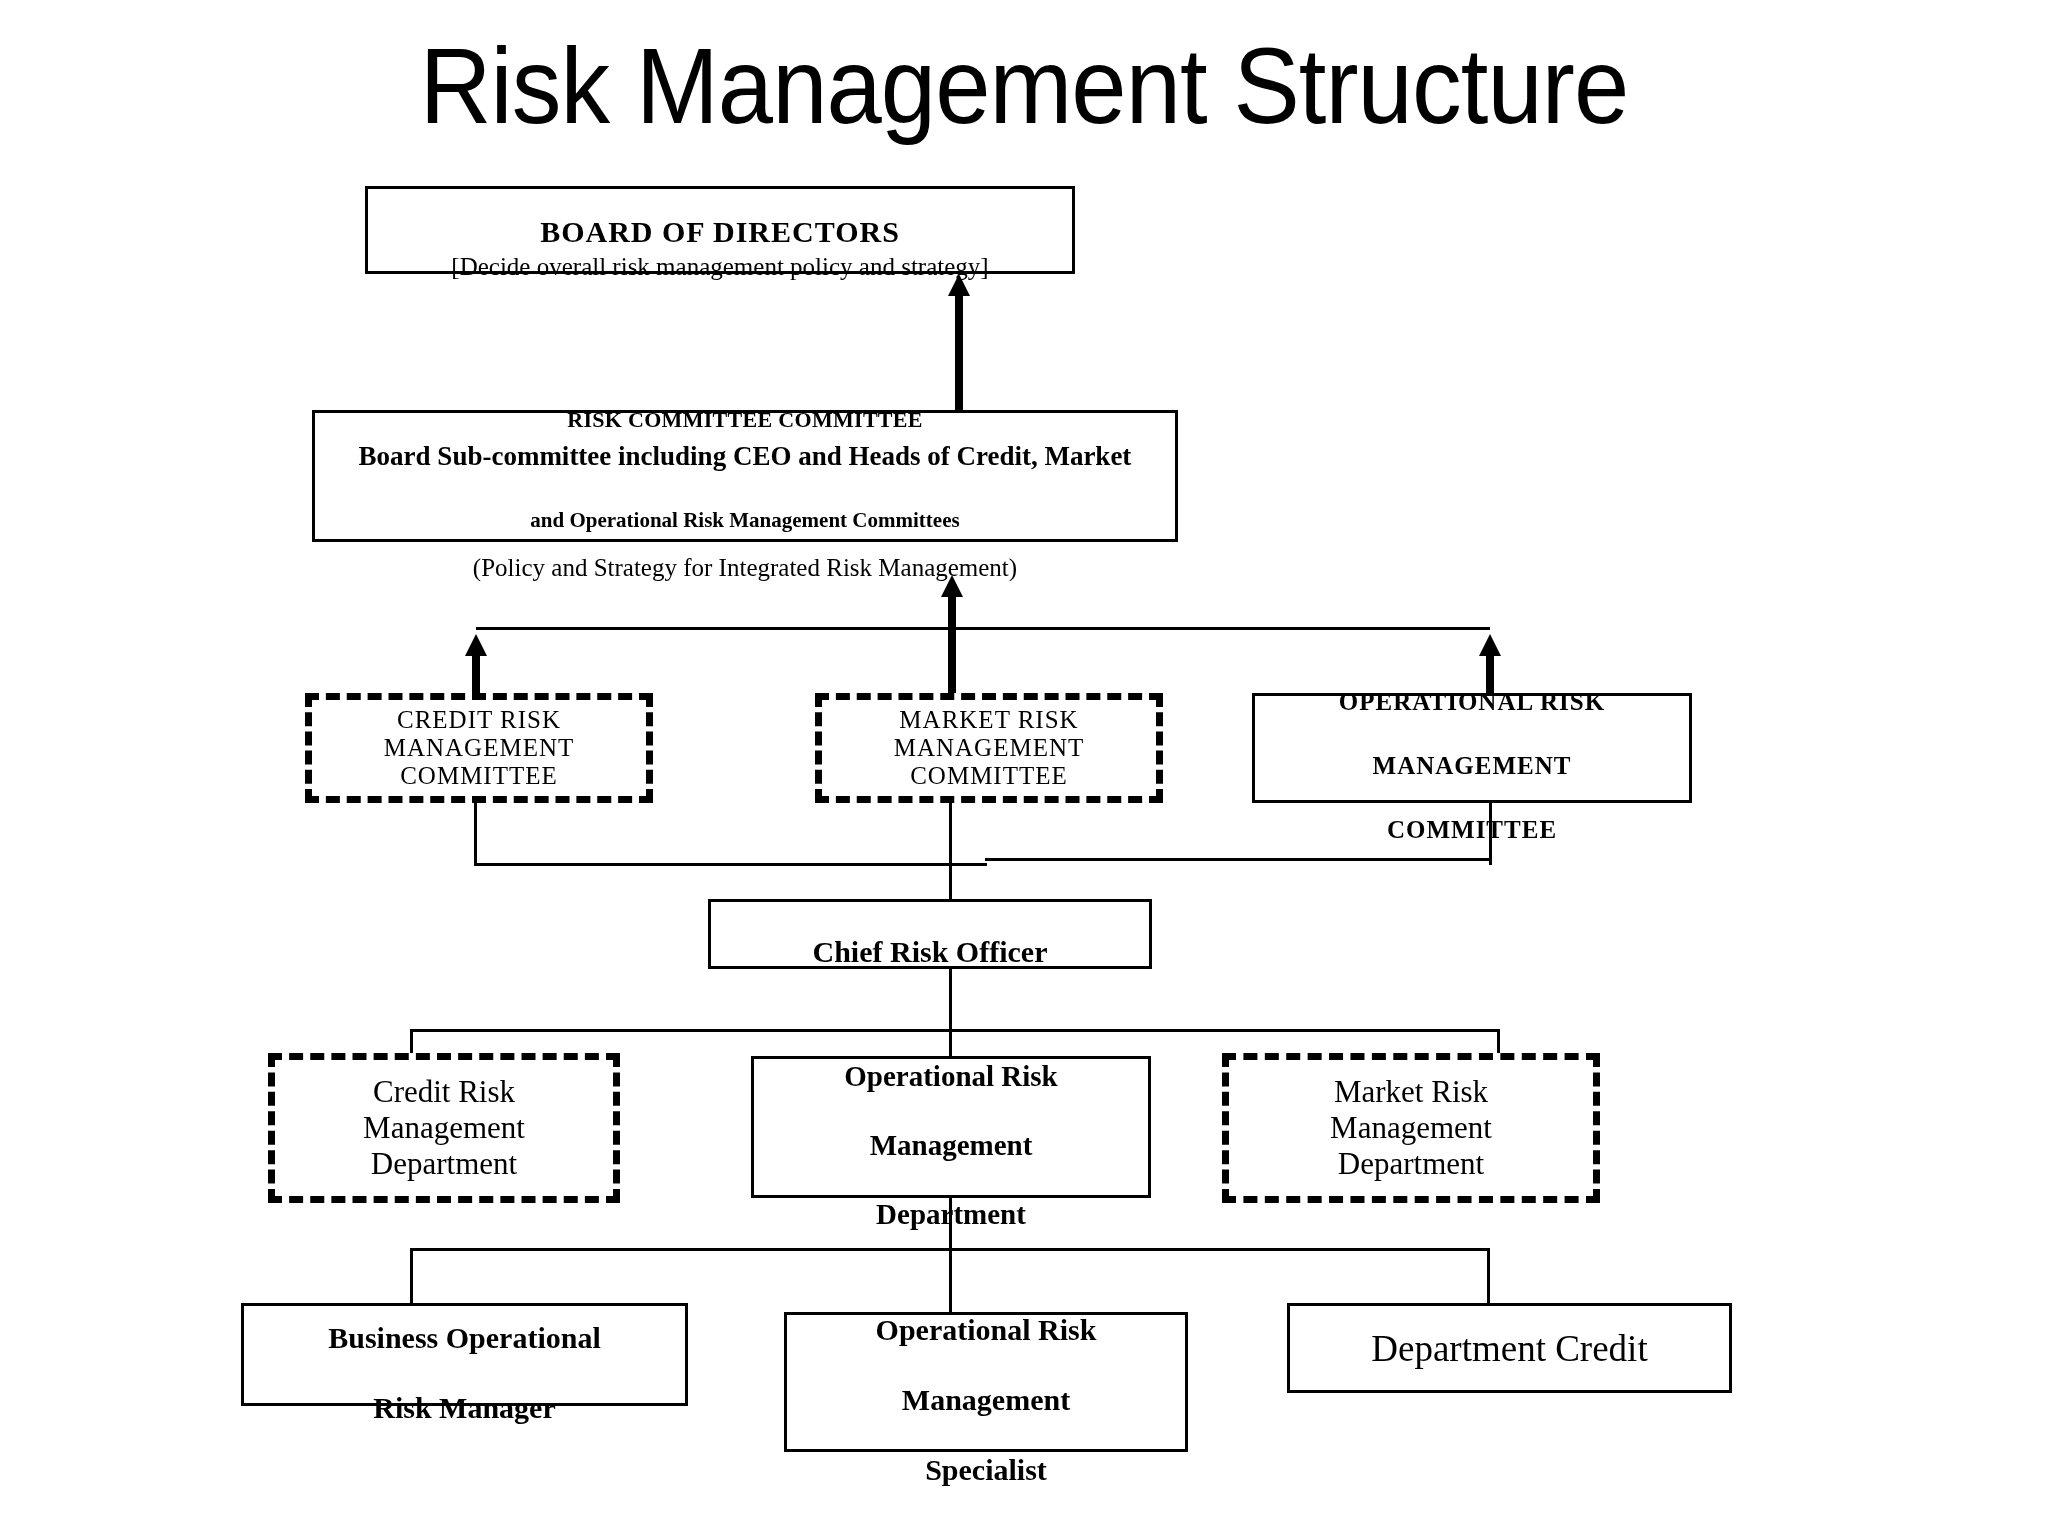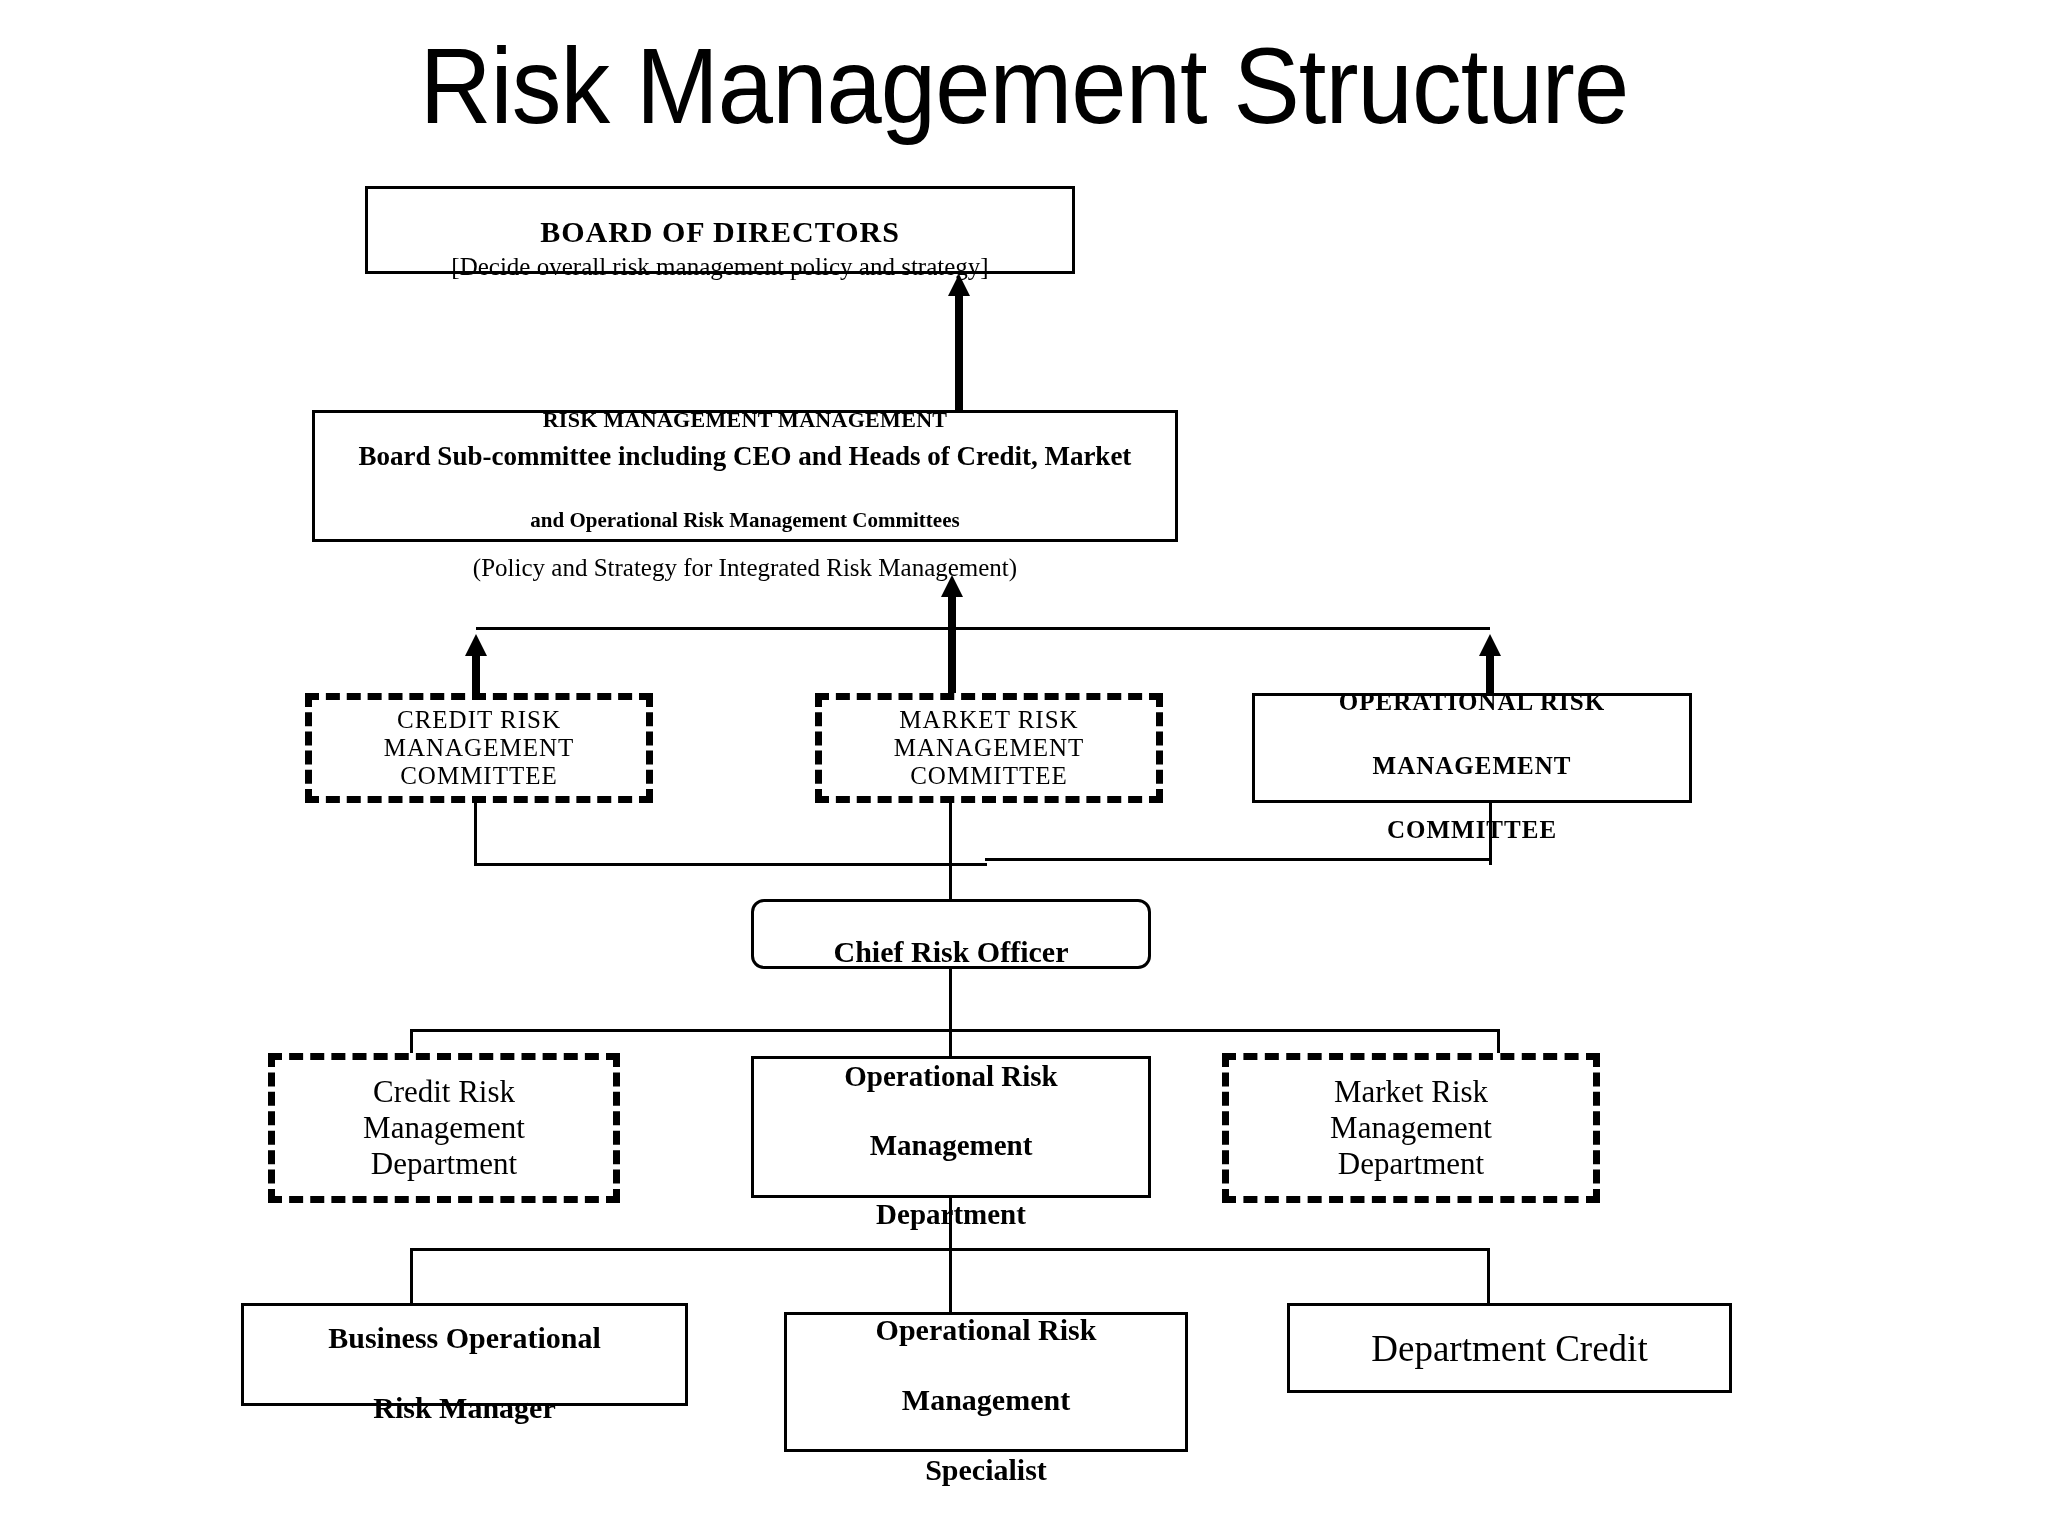--- a/index.html
+++ b/index.html
@@ -131,21 +131,21 @@
 <div class="vline" style="left:410px; top:1248px; width:3px; height:55px;"></div>
 <div class="vline" style="left:949px; top:1248px; width:3px; height:64px;"></div>
 <div class="vline" style="left:1487px; top:1248px; width:3px; height:55px;"></div>
 
 <div class="node solid" style="left:365px; top:186px; width:710px; height:88px;">
   <span class="ln bold" style="font-size:30px; letter-spacing:1px;">BOARD OF DIRECTORS</span>
   <span class="ln norm" style="font-size:25px; margin-top:4px;">[Decide overall risk management policy and strategy]</span>
 </div>
 
 <div class="node solid" style="left:312px; top:410px; width:866px; height:132px;">
-  <span class="ln bold" style="font-size:22px; letter-spacing:0.3px;">RISK MANAGEMENT MANAGEMENT</span>
+  <span class="ln bold" style="font-size:22px; letter-spacing:0.3px;">RISK COMMITTEE COMMITTEE</span>
   <span class="ln bold" style="font-size:27px; margin-top:8px;">Board Sub-committee including CEO and Heads of Credit, Market</span>
   <span class="ln bold" style="font-size:21px;">and Operational Risk Management Committees</span>
   <span class="ln norm" style="font-size:25px; margin-top:21px;">(Policy and Strategy for Integrated Risk Management)</span>
 </div>
 
 <div class="node dashed" style="left:305px; top:693px; width:348px; height:110px;">
   <span class="ln norm" style="font-size:25px; letter-spacing:1px;">CREDIT RISK</span>
   <span class="ln norm" style="font-size:25px; letter-spacing:1px;">MANAGEMENT</span>
   <span class="ln norm" style="font-size:25px; letter-spacing:1px;">COMMITTEE</span>
 </div>
@@ -155,21 +155,21 @@
   <span class="ln norm" style="font-size:25px; letter-spacing:1px;">MANAGEMENT</span>
   <span class="ln norm" style="font-size:25px; letter-spacing:1px;">COMMITTEE</span>
 </div>
 
 <div class="node solid" style="left:1252px; top:693px; width:440px; height:110px;">
   <span class="ln bold" style="font-size:25px; letter-spacing:1px;">OPERATIONAL RISK</span>
   <span class="ln bold" style="font-size:25px; letter-spacing:1px;">MANAGEMENT</span>
   <span class="ln bold" style="font-size:25px; letter-spacing:1px;">COMMITTEE</span>
 </div>
 
-<div class="node solid" style="left:751px; top:899px; width:400px; height:70px;border-radius:13px;">
+<div class="node solid" style="left:708px; top:899px; width:444px; height:70px;">
   <span class="ln bold" style="font-size:30px;">Chief Risk Officer</span>
 </div>
 
 <div class="node dashed" style="left:268px; top:1053px; width:352px; height:150px;">
   <span class="ln norm" style="font-size:31px;">Credit Risk</span>
   <span class="ln norm" style="font-size:31px;">Management</span>
   <span class="ln norm" style="font-size:31px;">Department</span>
 </div>
 
 <div class="node solid" style="left:751px; top:1056px; width:400px; height:142px;">

